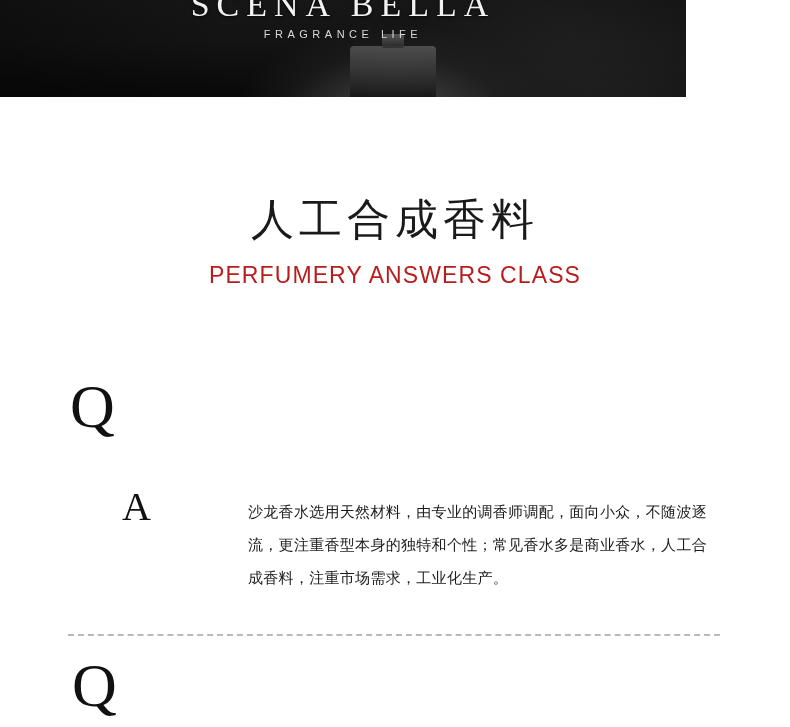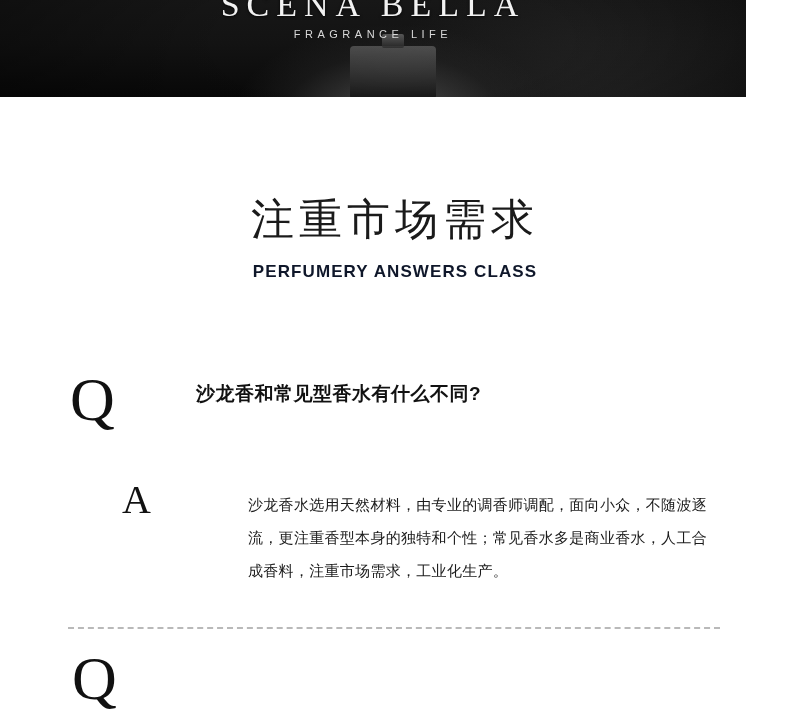--- a/index.html
+++ b/index.html
@@ -10,21 +10,21 @@
     width: 790px;
     height: 727px;
     background: #ffffff;
     font-family: "Liberation Sans", sans-serif;
     overflow: hidden;
   }
 
   
   .hero {
     position: relative;
-    width: 746px;
+    width: 686px;
     height: 97px;
     background: #111111;
     overflow: hidden;
   }
   .hero-bg {
     position: absolute;
     inset: 0;
     background:
       radial-gradient(ellipse 200px 120px at 392px 120px, rgba(90,90,90,0.85) 0%, rgba(40,40,40,0.4) 55%, rgba(0,0,0,0) 80%),
       radial-gradient(ellipse 420px 240px at 620px 140px, rgba(70,70,70,0.55) 0%, rgba(0,0,0,0) 70%),
@@ -88,24 +88,24 @@
   .section-title {
     font-family: "Liberation Serif", serif;
     font-size: 43px;
     letter-spacing: 5px;
     color: #1a1a1a;
     font-weight: 400;
     line-height: 54px;
   }
   .section-sub {
     margin-top: 15px;
-    font-size: 17px;
+    font-size: 23px;
     letter-spacing: 1.1px;
-    color: #0f172a;
-    font-weight: 700;
+    color: #b91c1c;
+    font-weight: 400;
   }
 
   
   .qa-wrap {
     margin-top: 86px;
     padding: 0 70px 0 68px;
   }
   .qa-row {
     display: flex;
     align-items: flex-start;
@@ -170,31 +170,28 @@
   <div class="hero-bg"></div>
   <div class="hero-bottle"></div>
   <div class="hero-vignette"></div>
   <div class="hero-text">
     <div class="hero-title">SCENA BELLA</div>
     <div class="hero-sub">FRAGRANCE LIFE</div>
   </div>
 </div>
 
 <div class="section-head">
-  <div class="section-title">注重市场需求</div>
+  <div class="section-title">人工合成香料</div>
   <div class="section-sub">PERFUMERY ANSWERS CLASS</div>
 </div>
 
 <div class="qa-wrap">
 
   <div class="qa-row">
     <div class="qa-mark q">Q</div>
-    <div class="qa-body">
-      <div class="qa-question">沙龙香和常见型香水有什么不同?</div>
-    </div>
   </div>
 
   <div class="qa-row answer-row">
     <div class="qa-mark a">A</div>
     <div class="qa-body">
       <div class="qa-answer">沙龙香水选用天然材料，由专业的调香师调配，面向小众，不随波逐流，更注重香型本身的独特和个性；常见香水多是商业香水，人工合成香料，注重市场需求，工业化生产。</div>
     </div>
   </div>
 
   <hr class="divider">

